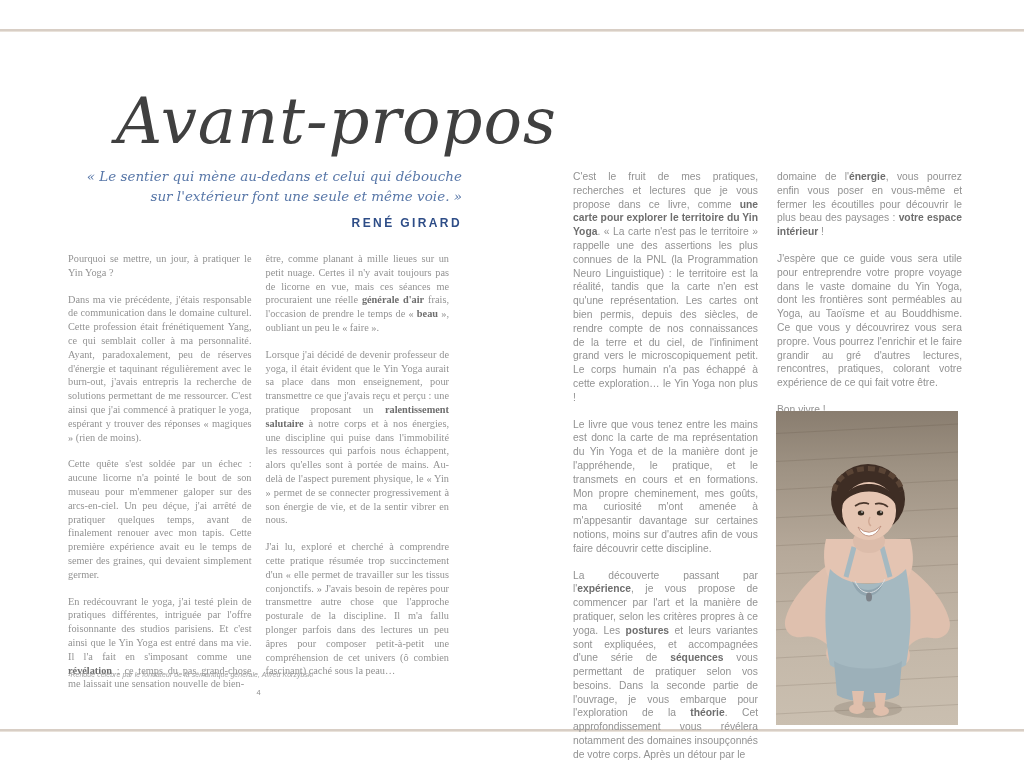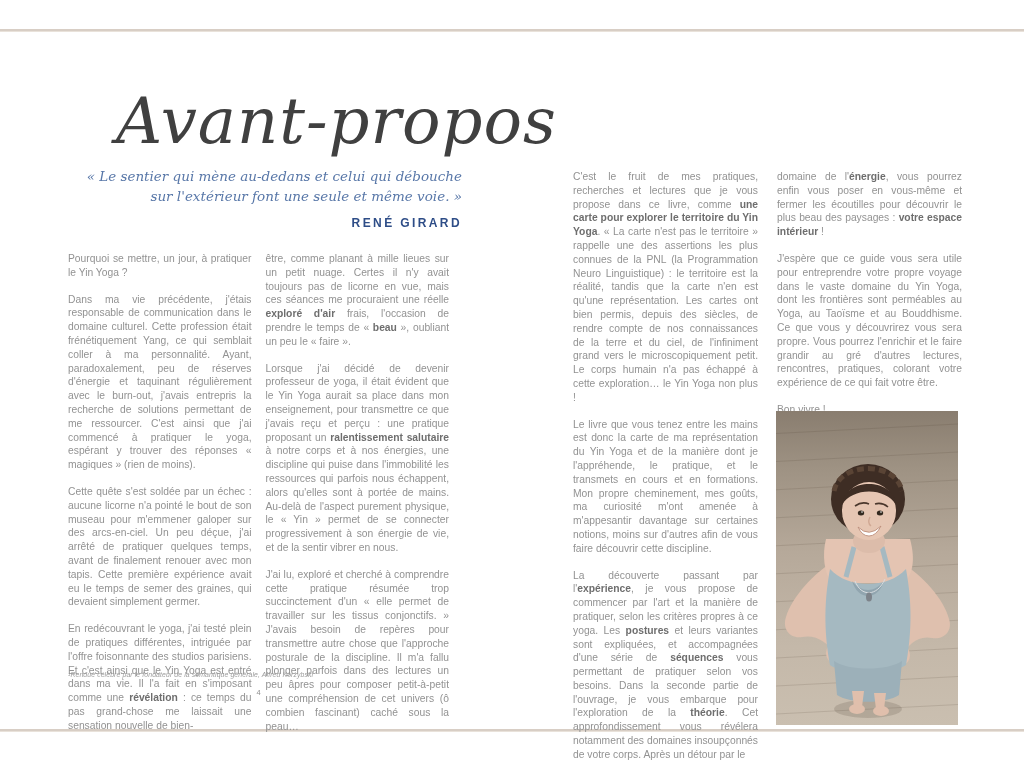--- a/index.html
+++ b/index.html
@@ -25,21 +25,21 @@
   .quote .author{
     display:block;margin-top:7px;
     font-family:"Liberation Sans", sans-serif;font-style:normal;font-weight:700;
     font-size:12px;letter-spacing:2.4px;color:#2e4d87;
   }
 
   .cols{position:absolute;display:flex;}
   .cols .col{text-align:justify;color:#929292;font-size:10.3px;line-height:13.8px;}
   .cols p{margin:0 0 13px 0;}
   .cols b{font-weight:700;color:#6e6e6e;}
-  .left-cols{left:68px;top:252px;width:381px;gap:14px;}
+  .left-cols{left:68px;top:252px;width:381px;gap:14px;font-family:Liberation Serif, serif;}
   .left-cols .col{width:184px;}
   .right-cols{left:573px;top:170px;width:390px;gap:19px;}
   .right-cols .col{width:185px;}
 
   .footnote{
     position:absolute;left:68px;top:671px;width:390px;
     font-size:6.9px;font-style:italic;color:#9b9b9b;letter-spacing:.1px;
   }
   .page-number{
     position:absolute;left:68px;top:688px;width:381px;text-align:center;
@@ -67,21 +67,21 @@
 </div>
 
 <div class="cols left-cols">
   <div class="col">
       <p><span>Pourquoi se mettre, un jour, à pratiquer le Yin Yoga ?</span></p>
       <p><span>Dans ma vie précédente, j'étais responsable de communication dans le domaine culturel. Cette profession était frénétiquement Yang, ce qui semblait coller à ma personnalité. Ayant, paradoxalement, peu de réserves d'énergie et taquinant régulièrement avec le burn-out, j'avais entrepris la recherche de solutions permettant de me ressourcer. C'est ainsi que j'ai commencé à pratiquer le yoga, espérant y trouver des réponses « magiques » (rien de moins).</span></p>
       <p><span>Cette quête s'est soldée par un échec : aucune licorne n'a pointé le bout de son museau pour m'emmener galoper sur des arcs-en-ciel. Un peu déçue, j'ai arrêté de pratiquer quelques temps, avant de finalement renouer avec mon tapis. Cette première expérience avait eu le temps de semer des graines, qui devaient simplement germer.</span></p>
       <p><span>En redécouvrant le yoga, j'ai testé plein de pratiques différentes, intriguée par l'offre foisonnante des studios parisiens. Et c'est ainsi que le Yin Yoga est entré dans ma vie. Il l'a fait en s'imposant comme une </span><b>révélation</b><span> : ce temps du pas grand-chose me laissait une sensation nouvelle de bien-</span></p>
     </div>
   <div class="col">
-      <p><span>être, comme planant à mille lieues sur un petit nuage. Certes il n'y avait toujours pas de licorne en vue, mais ces séances me procuraient une réelle </span><b>exploré d'air</b><span> frais, l'occasion de prendre le temps de « </span><b>beau</b><span> », oubliant un peu le « faire ».</span></p>
+      <p><span>être, comme planant à mille lieues sur un petit nuage. Certes il n'y avait toujours pas de licorne en vue, mais ces séances me procuraient une réelle </span><b>générale d'air</b><span> frais, l'occasion de prendre le temps de « </span><b>beau</b><span> », oubliant un peu le « faire ».</span></p>
       <p><span>Lorsque j'ai décidé de devenir professeur de yoga, il était évident que le Yin Yoga aurait sa place dans mon enseignement, pour transmettre ce que j'avais reçu et perçu : une pratique proposant un </span><b>ralentissement salutaire</b><span> à notre corps et à nos énergies, une discipline qui puise dans l'immobilité les ressources qui parfois nous échappent, alors qu'elles sont à portée de mains. Au-delà de l'aspect purement physique, le « Yin » permet de se connecter progressivement à son énergie de vie, et de la sentir vibrer en nous.</span></p>
       <p><span>J'ai lu, exploré et cherché à comprendre cette pratique résumée trop succinctement d'un « elle permet de travailler sur les tissus conjonctifs. » J'avais besoin de repères pour transmettre autre chose que l'approche posturale de la discipline. Il m'a fallu plonger parfois dans des lectures un peu âpres pour composer petit-à-petit une compréhension de cet univers (ô combien fascinant) caché sous la peau…</span></p>
     </div>
 </div>
 
 <div class="footnote">¹Rendue célèbre par le fondateur de la sémantique générale, Alfred Korzybski</div>
 <div class="page-number">4</div>
 
 <div class="cols right-cols">
   <div class="col">

